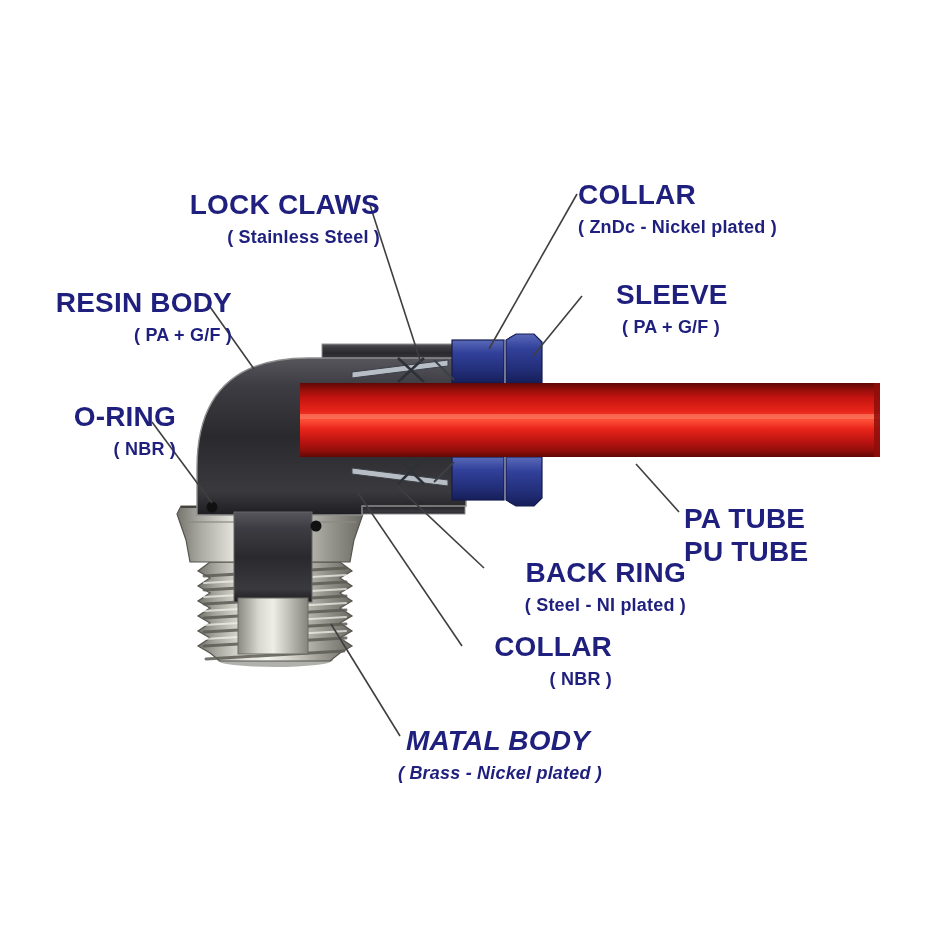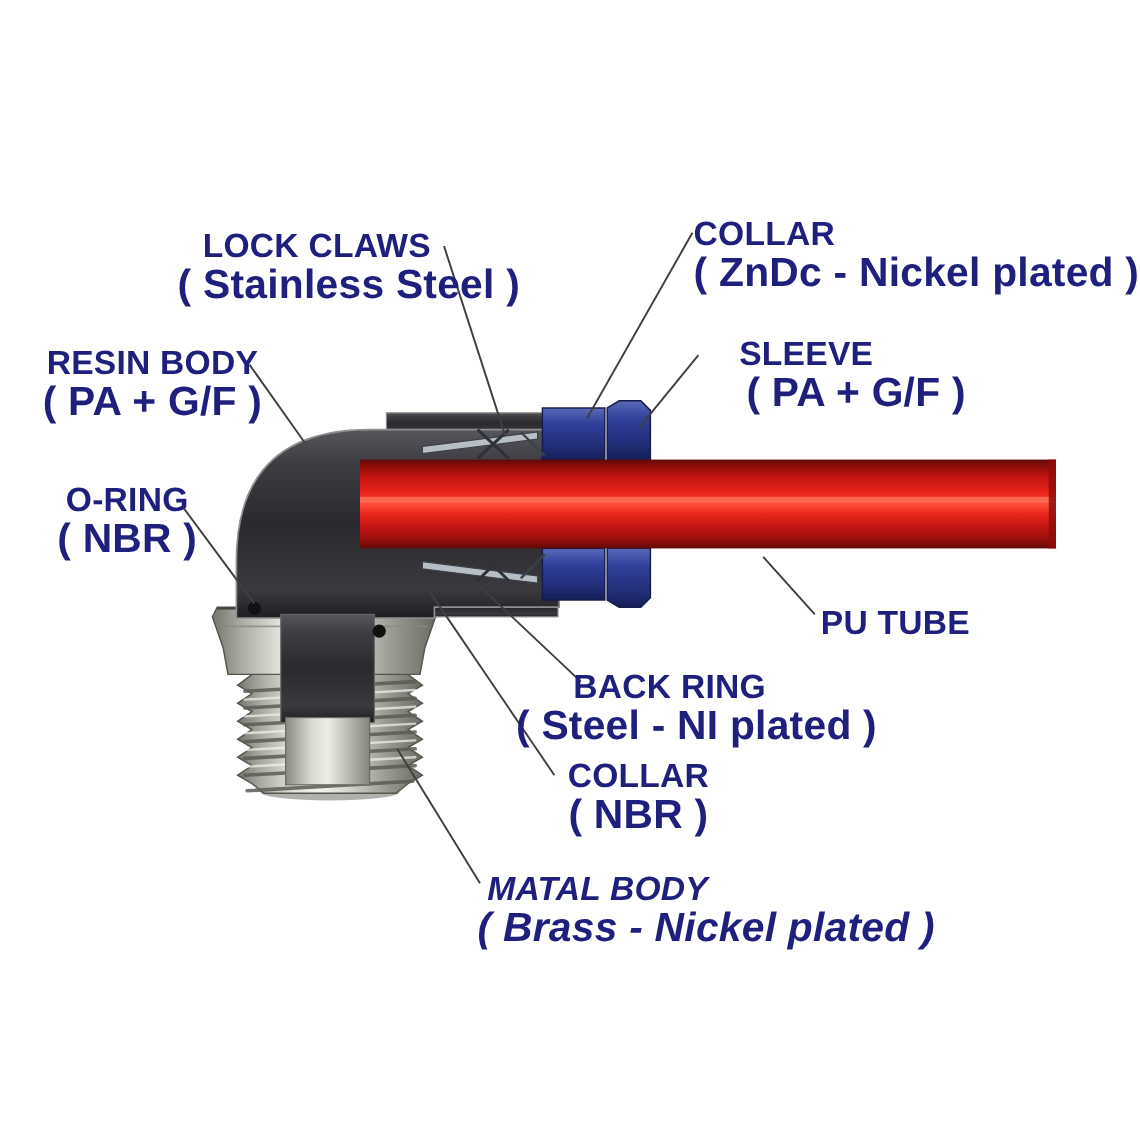--- a/index.html
+++ b/index.html
@@ -15,22 +15,22 @@
   #fitting-svg{position:absolute;left:0;top:0;}
   .label{
     position:absolute;
     color:#1f1f7e;
     font-weight:700;
     font-size:28px;
     line-height:33px;
     white-space:nowrap;
     letter-spacing:.2px;
   }
-  .label.center{text-align:center;}
-  .label .l2{font-size:34px;}
+  .label.center{text-align:right;}
+  .label .l2{font-size:18px;}
 </style>
 </head>
 <body>
 
 <div id="canvas">
 
   <svg id="fitting-svg" width="950" height="950" viewBox="0 0 950 950">
     <defs>
       <linearGradient id="gradTube" x1="0" y1="0" x2="0" y2="1">
         <stop offset="0%" stop-color="#5f0806"></stop>
@@ -153,20 +153,21 @@
     <div>RESIN BODY</div>
     <div class="l2">( PA + G/F )</div>
   </div>
 
   <div class="label center" style="left:36px;top:400px;width:140px;">
     <div>O-RING</div>
     <div class="l2">( NBR )</div>
   </div>
 
   <div class="label" style="left:684px;top:502px;">
+    <div>PA TUBE</div>
     <div>PU TUBE</div>
   </div>
 
   <div class="label center" style="left:430px;top:556px;width:256px;">
     <div>BACK RING</div>
     <div class="l2">( Steel - NI plated )</div>
   </div>
 
   <div class="label center" style="left:452px;top:630px;width:160px;">
     <div>COLLAR</div>

